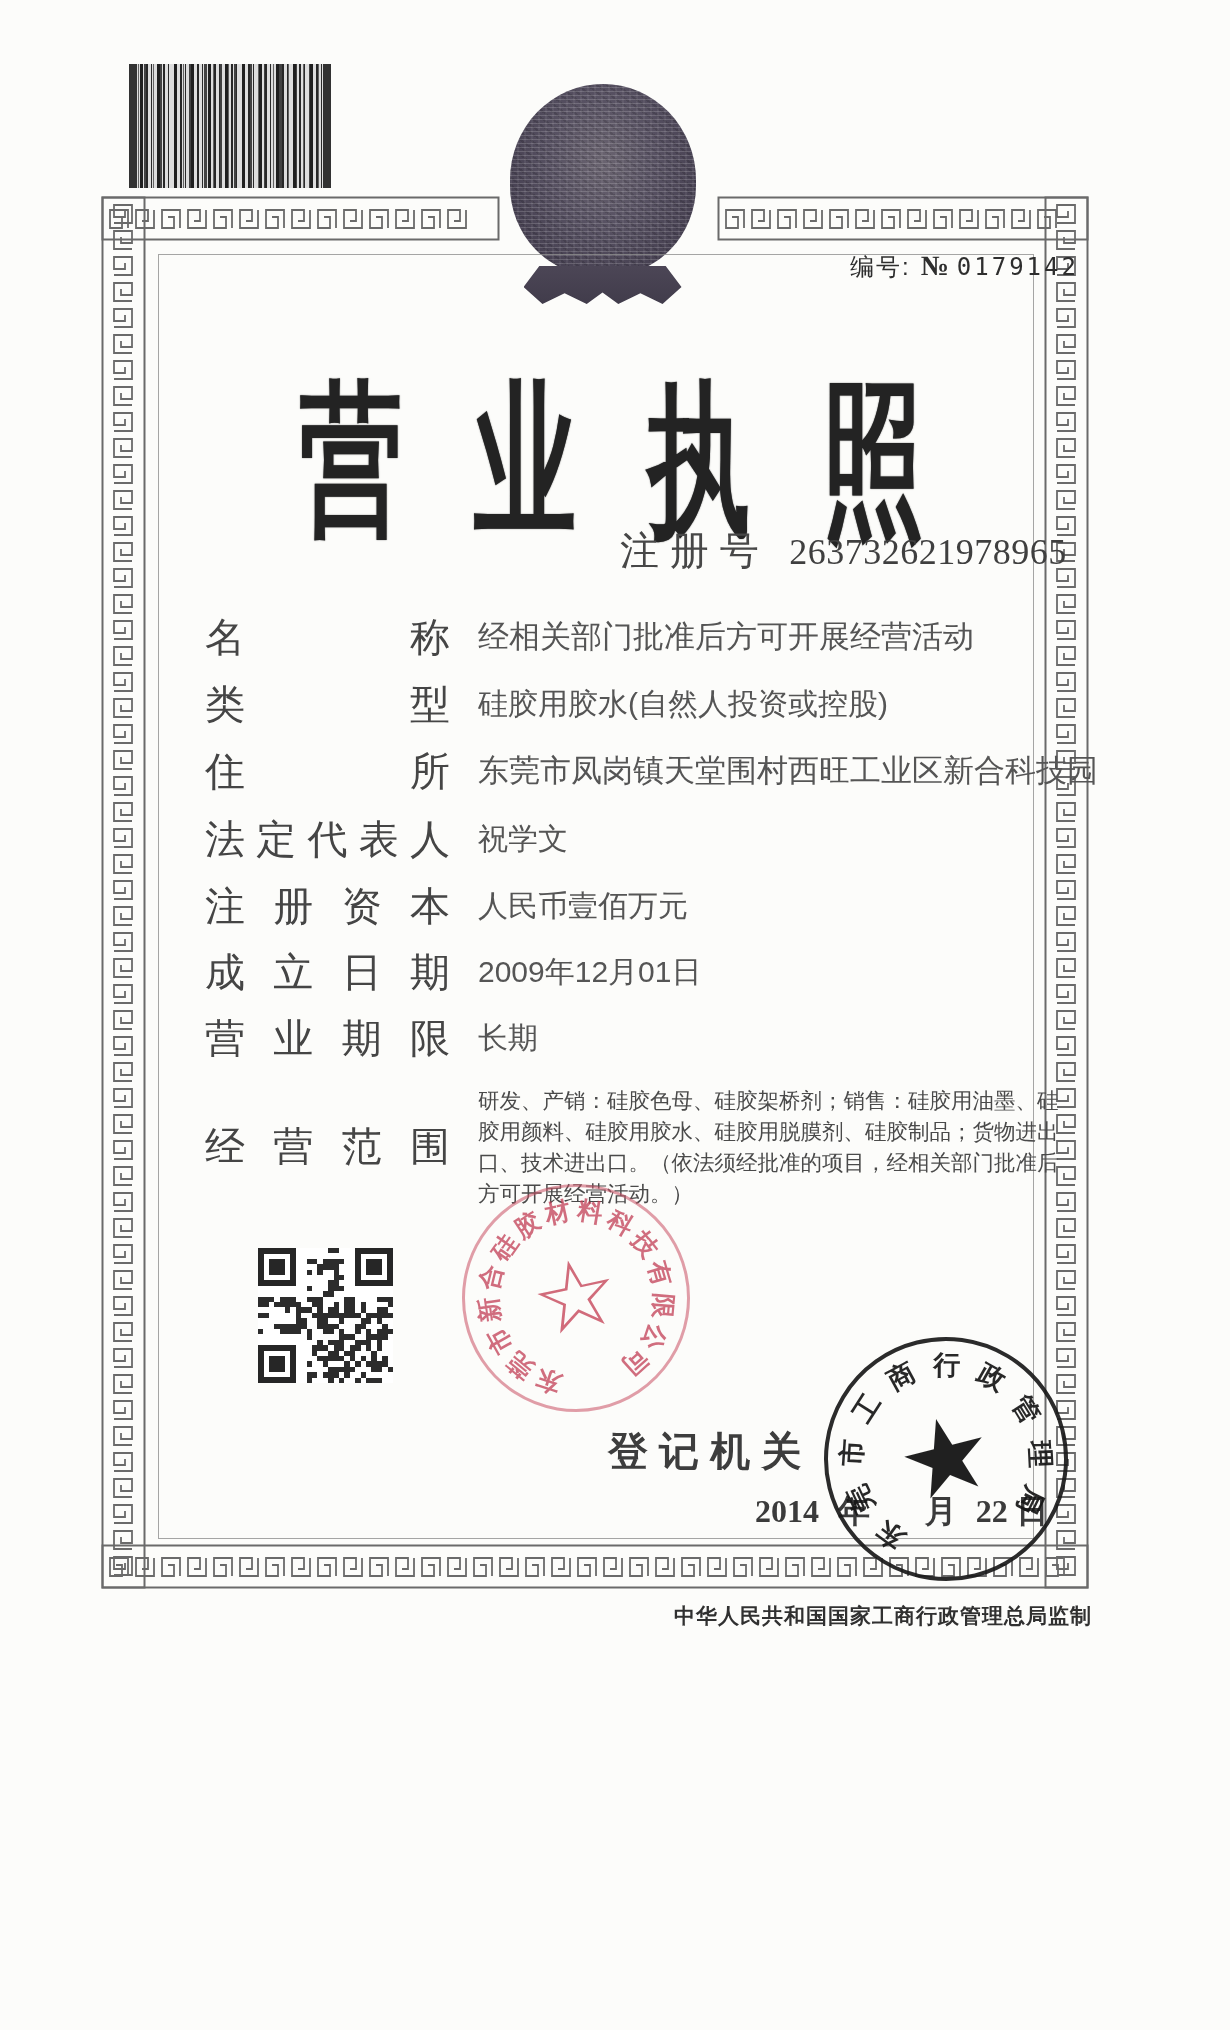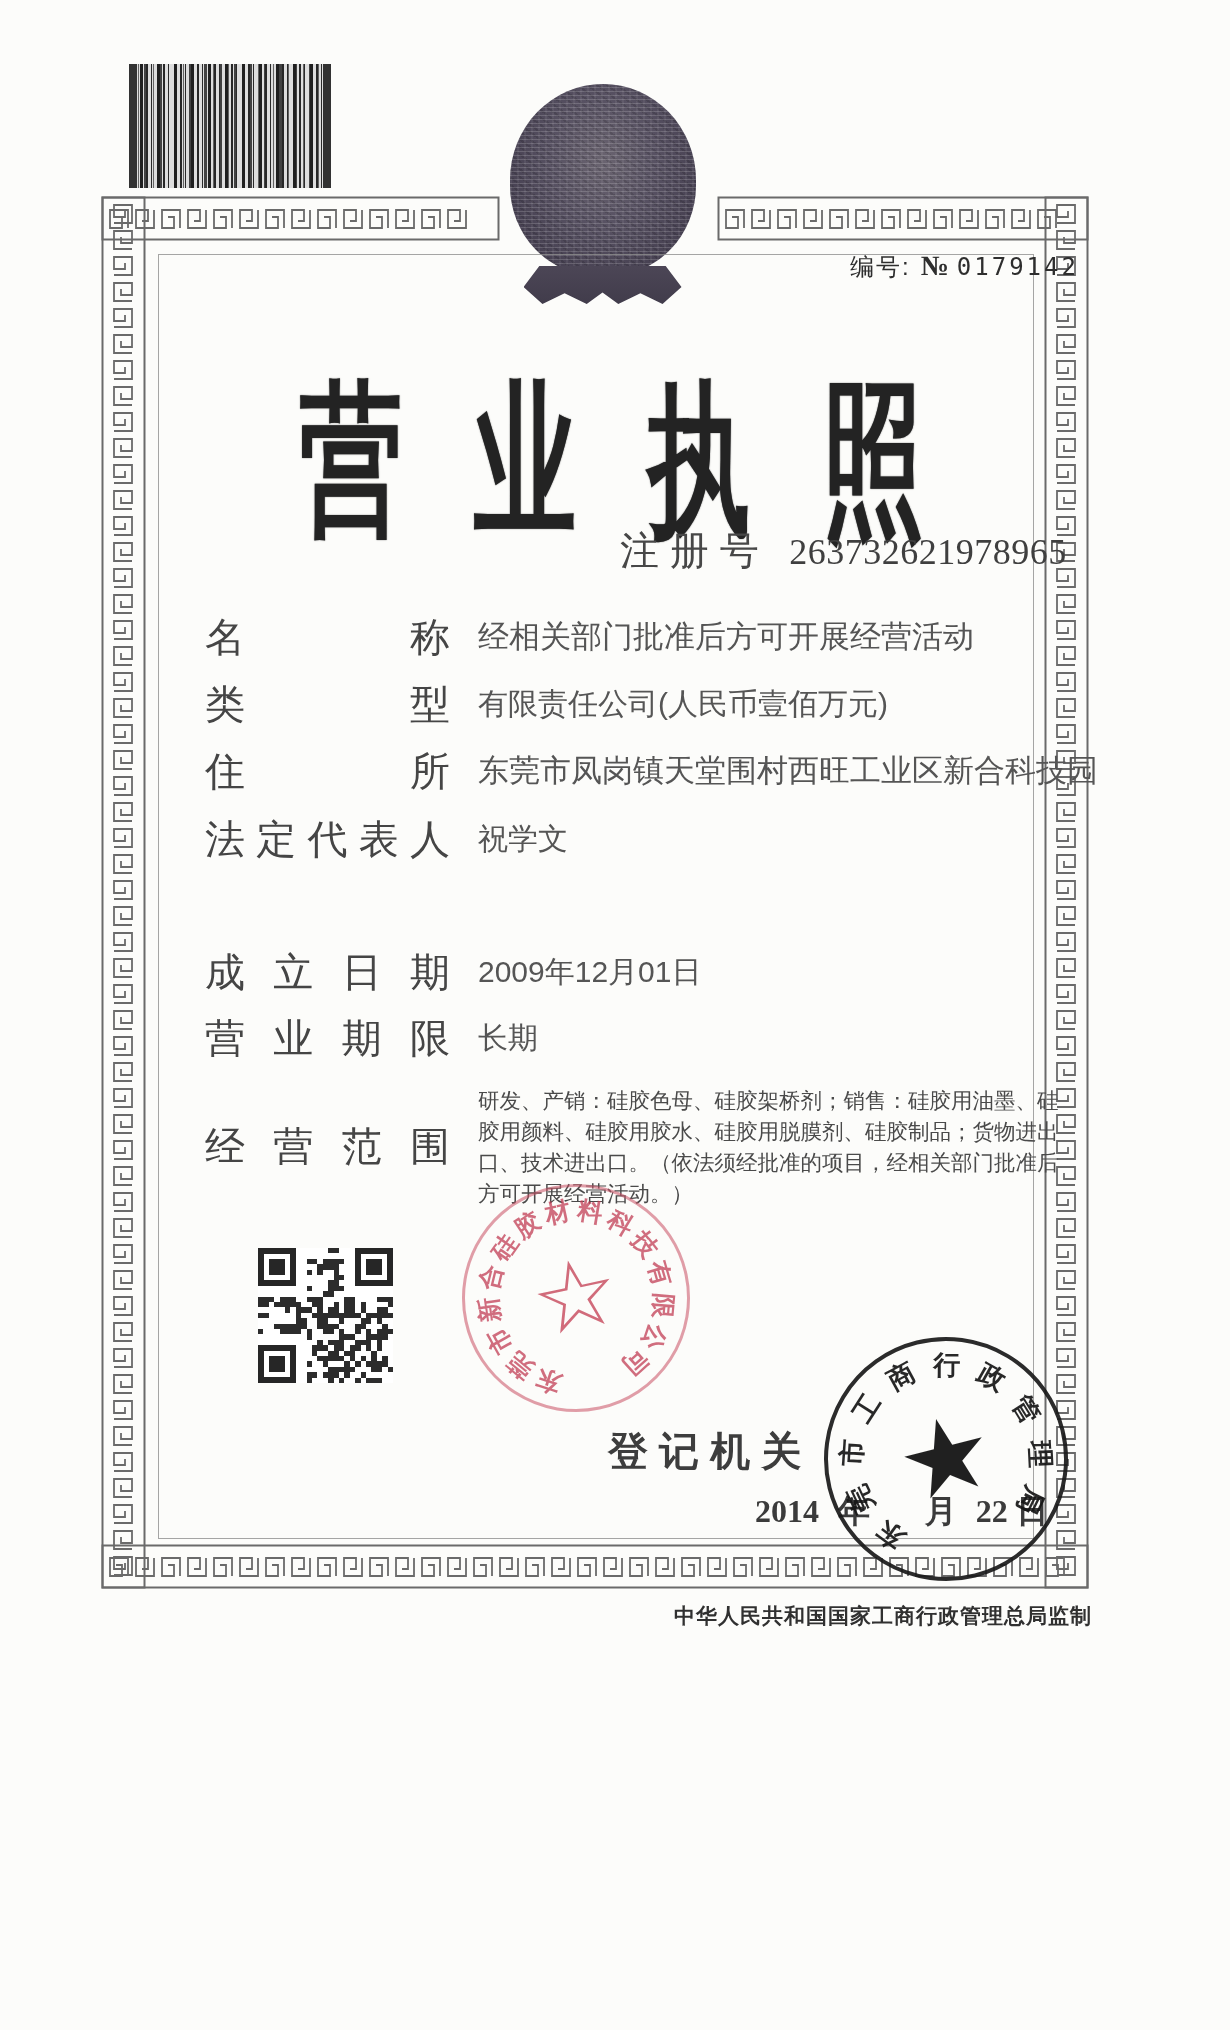--- a/index.html
+++ b/index.html
@@ -168,29 +168,33 @@
     <span class="lbl">注 册 号</span>
     <span class="val">263732621978965</span>
   </div>
 
   <div class="row" style="top:614px">
     <div class="lbl">名称</div>
     <div class="val" style="font-size:31px">经相关部门批准后方可开展经营活动</div>
   </div>
   <div class="row" style="top:681px">
     <div class="lbl">类型</div>
-    <div class="val">有限责任公司(人民币壹佰万元)</div>
+    <div class="val">硅胶用胶水(自然人投资或控股)</div>
   </div>
   <div class="row" style="top:748px">
     <div class="lbl">住所</div>
     <div class="val" style="font-size:31px">东莞市凤岗镇天堂围村西旺工业区新合科技园</div>
   </div>
   <div class="row" style="top:816px">
     <div class="lbl">法定代表人</div>
     <div class="val">祝学文</div>
+  </div>
+  <div class="row" style="top:883px">
+    <div class="lbl">注册资本</div>
+    <div class="val">人民币壹佰万元</div>
   </div>
   <div class="row" style="top:949px">
     <div class="lbl">成立日期</div>
     <div class="val">2009年12月01日</div>
   </div>
   <div class="row" style="top:1015px">
     <div class="lbl">营业期限</div>
     <div class="val">长期</div>
   </div>
   <div class="row" style="top:1082px">

